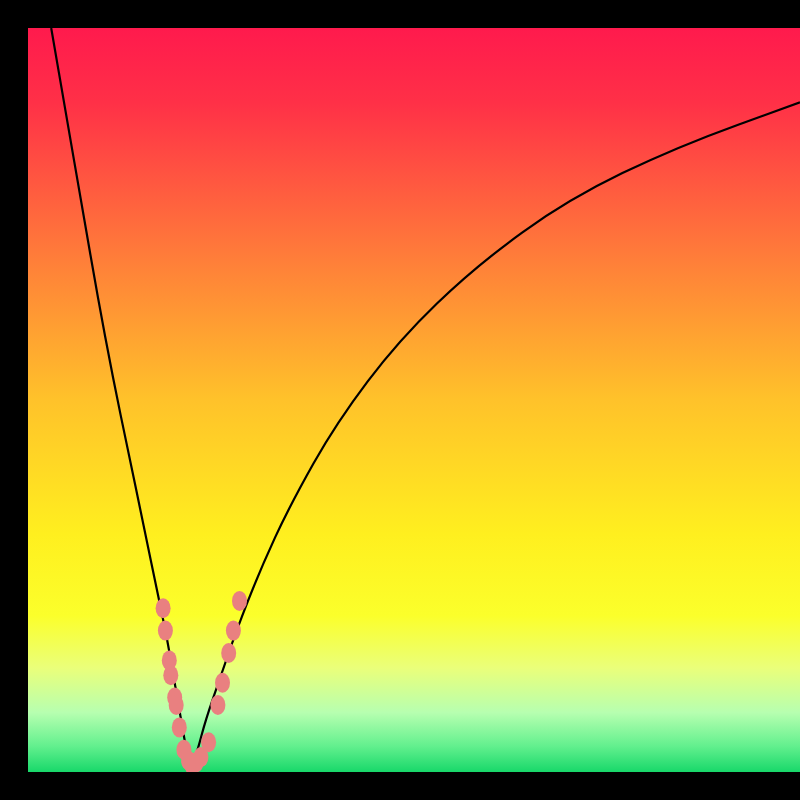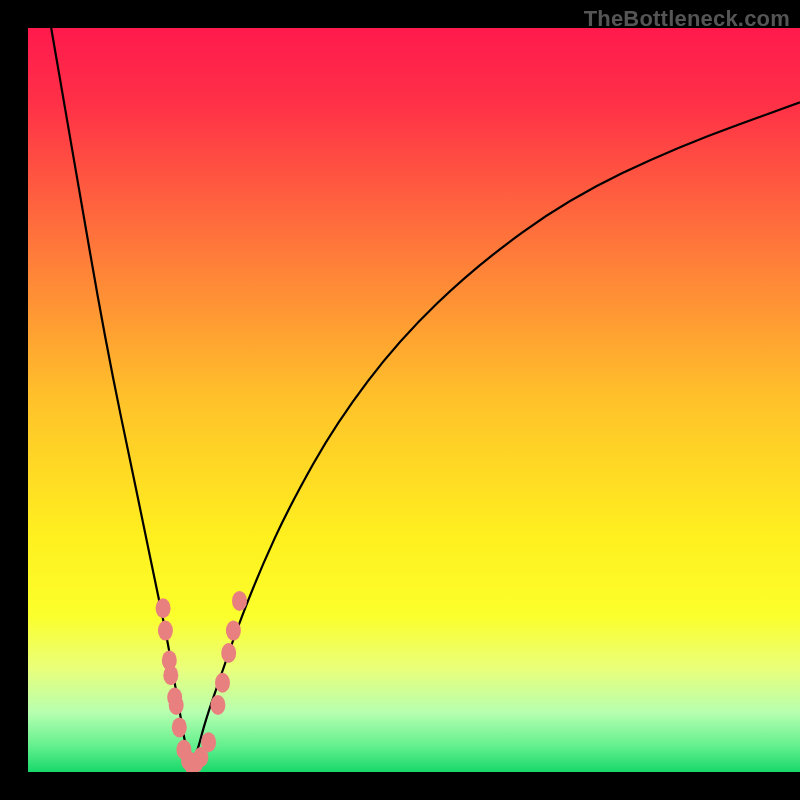--- a/index.html
+++ b/index.html
@@ -101,14 +101,13 @@
           <ellipse class="dot" cx="189.9" cy="677.0" rx="7.5" ry="10" fill="#e98080"></ellipse>
           <ellipse class="dot" cx="194.5" cy="654.7" rx="7.5" ry="10" fill="#e98080"></ellipse>
           <ellipse class="dot" cx="200.7" cy="625.0" rx="7.5" ry="10" fill="#e98080"></ellipse>
           <ellipse class="dot" cx="205.4" cy="602.6" rx="7.5" ry="10" fill="#e98080"></ellipse>
           <ellipse class="dot" cx="211.5" cy="572.9" rx="7.5" ry="10" fill="#e98080"></ellipse>
         </g>
     </svg>
 
   </div>
 
-  <div class="watermark">TheBottleneck.com</div>
 </div>
 
 </body></html>

